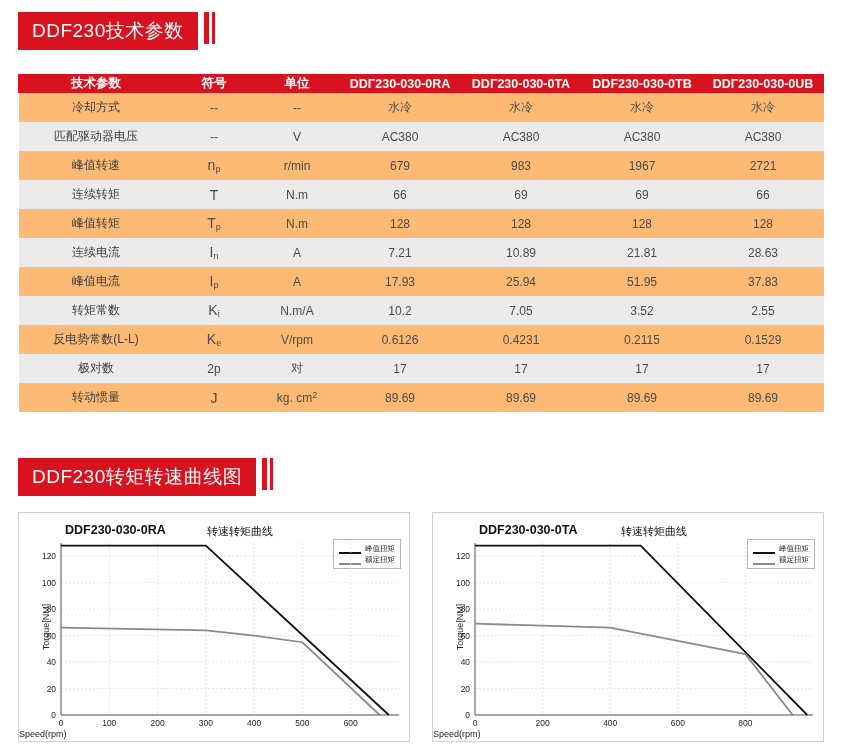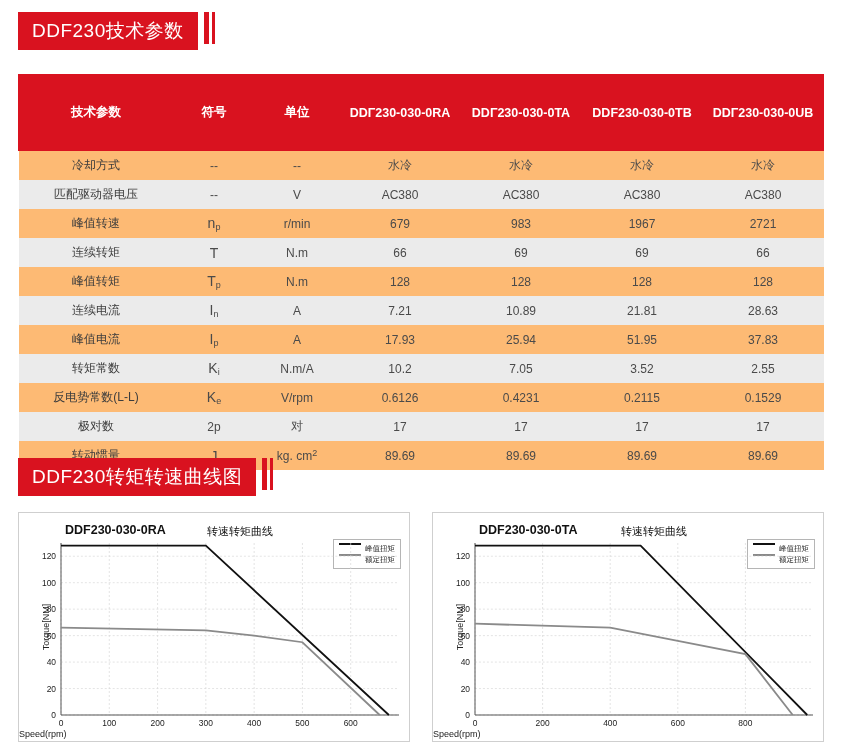--- a/index.html
+++ b/index.html
@@ -21,39 +21,39 @@
 
   #title1{position:absolute;left:18px;top:12px;}
   #title2{position:absolute;left:18px;top:458px;}
 
   table.spec{
     position:absolute;left:18px;top:74px;width:806px;
     border-collapse:collapse;table-layout:fixed;
   }
   table.spec th{
     background:#d9121f;color:#fff;font-size:12.5px;font-weight:bold;
-    padding:29px 2px;text-align:center;border:1px solid #d9121f;
+    padding:0 2px;text-align:center;border:1px solid #d9121f;
   }
   table.spec td{
     font-size:12px;text-align:center;padding:6px 2px;color:#4a4a4a;
     border:none;
   }
   table.spec tr.even td{background:#ebebeb;}
   table.spec tr.odd td{background:#fdba74;}
   table.spec td.label{color:#3d3d3d;}
   .sub{font-size:9px;vertical-align:-2px;}
   .sup{font-size:9px;vertical-align:4px;}
   .big{font-size:14px;}
 
   .charts{position:absolute;left:18px;top:512px;width:806px;display:flex;gap:22px;}
   .chart-box{width:392px;height:228px;background:#fff;border:1px solid #cfcfcf;position:relative;}
   .chart-title{position:absolute;left:46px;top:10px;font-size:12.5px;font-weight:bold;color:#111;}
   .chart-sub{position:absolute;left:188px;top:11px;font-size:11px;color:#111;}
   .legend{position:absolute;right:8px;top:26px;border:1px solid #b5b5b5;background:#fff;padding:3px 5px;}
-  .legend div{display:flex;align-items:flex-start;gap:4px;font-size:7.5px;color:#222;line-height:11px;}
+  .legend div{display:flex;align-items:flex-end;gap:4px;font-size:7.5px;color:#222;line-height:11px;}
   .legend span.ln{display:block;width:22px;height:0;border-top:2px solid #111;}
   .legend span.ln.gray{border-top-color:#8a8a8a;}
   .ylab{position:absolute;left:4px;top:50%;transform:translateY(-50%) rotate(-90deg);
         font-size:9px;color:#222;white-space:nowrap;}
   .xlab{position:absolute;left:0;right:0;bottom:2px;text-align:left;font-size:9px;color:#222;}
   .plot{position:absolute;left:42px;top:30px;right:10px;bottom:26px;}
   .plot svg{width:100%;height:100%;display:block;overflow:visible;}
   .tick{font-size:8.5px;fill:#222;font-family:"Liberation Sans",sans-serif;}
 </style>
 </head>

